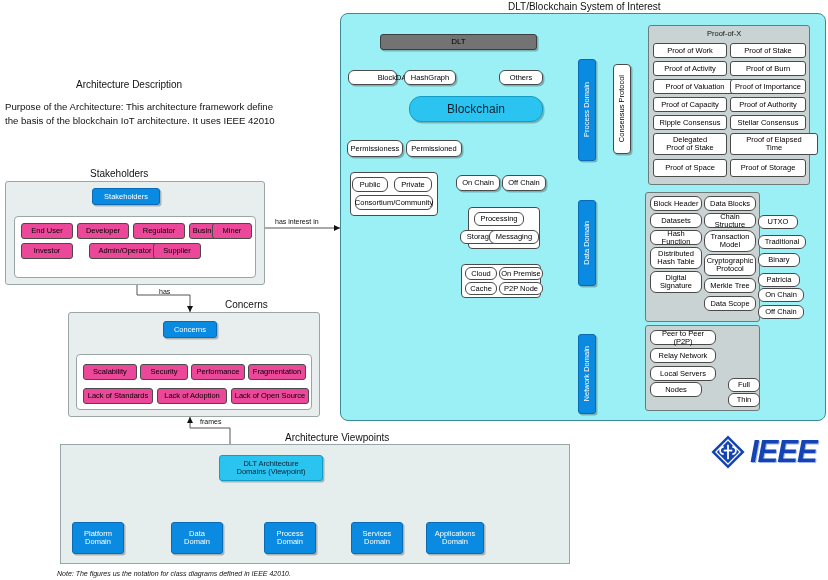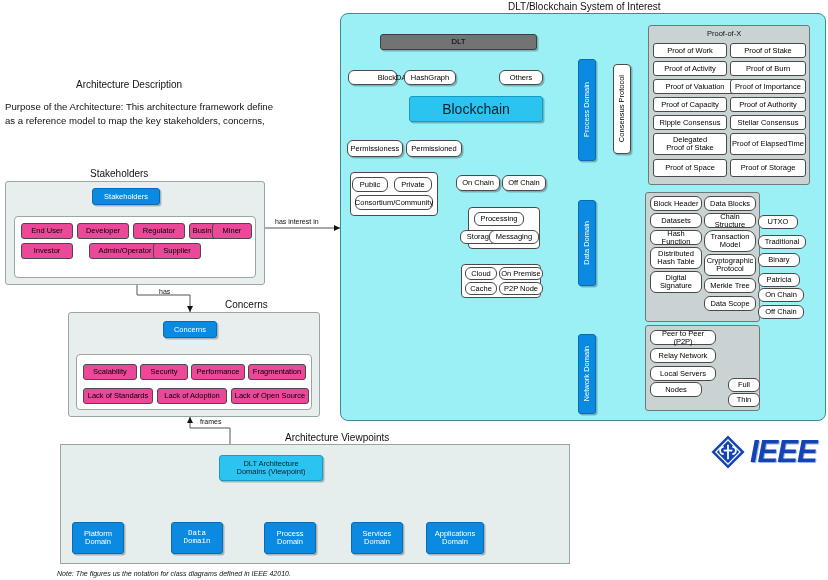--- a/index.html
+++ b/index.html
@@ -131,21 +131,21 @@
     <path d="M702,389 L717,389 L717,385 L727,385" marker-end="url(#ar)"></path>
     <path d="M717,389 L717,400 L727,400" marker-end="url(#ar)"></path>
   </g>
 </svg>
 
 <div class="ttl" style="left:508px;top:1px;">DLT/Blockchain  System of Interest</div>
 <div class="ttl" style="left:76px;top:79px;">Architecture Description</div>
 
 <div class="body-txt" style="left:5px;top:100px;width:320px;">
   <div>Purpose of the Architecture: This architecture framework define</div>
-  <div>as a reference model to map the key stakeholders, concerns,</div>
+  <div>the basis of the blockchain IoT architecture.  It uses IEEE 42010</div>
 </div>
 
 <div class="ttl" style="left:90px;top:168px;">Stakeholders</div>
 <div class="ttl" style="left:225px;top:299px;">Concerns</div>
 <div class="ttl" style="left:285px;top:432px;">Architecture Viewpoints</div>
 
 <div class="edge-lbl" style="left:275px;top:218px;">has interest in</div>
 <div class="edge-lbl" style="left:159px;top:288px;">has</div>
 <div class="edge-lbl" style="left:200px;top:418px;">frames</div>
 
@@ -179,21 +179,21 @@
 <div class="panel panel-vp" style="left:60px;top:444px;width:510px;height:120px;"></div>
 <div class="node lightblue shadow" style="left:219px;top:455px;width:104px;height:26px;flex-direction:column;font-size:7.5px;">
   <span>DLT Architecture</span>
   <span>Domains (Viewpoint)</span>
 </div>
 
 <div class="node blue shadow" style="left:72px;top:522px;width:52px;height:32px;flex-direction:column;">
   <span>Platform</span>
   <span>Domain</span>
 </div>
-<div class="node blue shadow" style="left:171px;top:522px;width:52px;height:32px;flex-direction:column;font-family:Liberation Mono, monospace;">
+<div class="node blue shadow" style="left:171px;top:522px;width:52px;height:32px;flex-direction:column;">
   <span>Data</span>
   <span>Domain</span>
 </div>
 <div class="node blue shadow" style="left:264px;top:522px;width:52px;height:32px;flex-direction:column;">
   <span>Process</span>
   <span>Domain</span>
 </div>
 <div class="node blue shadow" style="left:351px;top:522px;width:52px;height:32px;flex-direction:column;">
   <span>Services</span>
   <span>Domain</span>
@@ -204,21 +204,21 @@
 </div>
 
 <div class="panel panel-soi" style="left:340px;top:13px;width:486px;height:408px;"></div>
 
 <div class="node gray shadow" style="left:380px;top:34px;width:157px;height:16px;font-size:8px;">DLT</div>
 
 <div class="node white rounded shadow" style="left:348px;top:70px;width:48px;height:15px;padding-left:46px;">BlockDAG</div>
 <div class="node white rounded shadow" style="left:404px;top:70px;width:52px;height:15px;">HashGraph</div>
 <div class="node white rounded shadow" style="left:499px;top:70px;width:44px;height:15px;">Others</div>
 
-<div class="node lightblue shadow" style="left:409px;top:96px;width:134px;height:26px;font-size:14px;">Blockchain</div>
+<div class="node lightblue shadow" style="left:409px;top:96px;width:134px;height:26px;font-size:12px;border-radius:12px;">Blockchain</div>
 
 <div class="node white rounded shadow" style="left:347px;top:140px;width:56px;height:17px;">Permissioness</div>
 <div class="node white rounded shadow" style="left:406px;top:140px;width:56px;height:17px;">Permissioned</div>
 
 <div class="panel panel-white-grp" style="left:350px;top:172px;width:88px;height:44px;"></div>
 <div class="node white rounded" style="left:352px;top:177px;width:36px;height:15px;">Public</div>
 <div class="node white rounded" style="left:394px;top:177px;width:38px;height:15px;">Private</div>
 <div class="node white rounded" style="left:355px;top:195px;width:78px;height:15px;">Consortium/Community</div>
 
 <div class="node white rounded shadow" style="left:456px;top:175px;width:44px;height:16px;">On Chain</div>
@@ -258,21 +258,21 @@
 <div class="node white" style="left:653px;top:79px;width:84px;height:15px;">Proof of Valuation</div>
 <div class="node white" style="left:730px;top:79px;width:76px;height:15px;">Proof of Importance</div>
 <div class="node white" style="left:653px;top:97px;width:74px;height:15px;">Proof of Capacity</div>
 <div class="node white" style="left:730px;top:97px;width:76px;height:15px;">Proof of Authority</div>
 <div class="node white" style="left:653px;top:115px;width:74px;height:15px;">Ripple Consensus</div>
 <div class="node white" style="left:730px;top:115px;width:76px;height:15px;">Stellar Consensus</div>
 <div class="node white" style="left:653px;top:133px;width:74px;height:22px;flex-direction:column;">
   <span>Delegated</span>
   <span>Proof of Stake</span>
 </div>
-<div class="node white" style="left:730px;top:133px;width:76px;height:22px;text-align:center;">
+<div class="node white" style="left:730px;top:133px;width:88px;height:22px;flex-direction:column;text-align:center;">
   <span>Proof of Elapsed</span>
   <span>Time</span>
 </div>
 <div class="node white" style="left:653px;top:159px;width:74px;height:18px;">Proof of Space</div>
 <div class="node white" style="left:730px;top:159px;width:76px;height:18px;">Proof of Storage</div>
 
 <div class="panel panel-sub" style="left:645px;top:192px;width:115px;height:130px;"></div>
 
 <div class="node white rounded" style="left:650px;top:196px;width:52px;height:15px;">Block Header</div>
 <div class="node white rounded" style="left:650px;top:213px;width:52px;height:15px;">Datasets</div>

